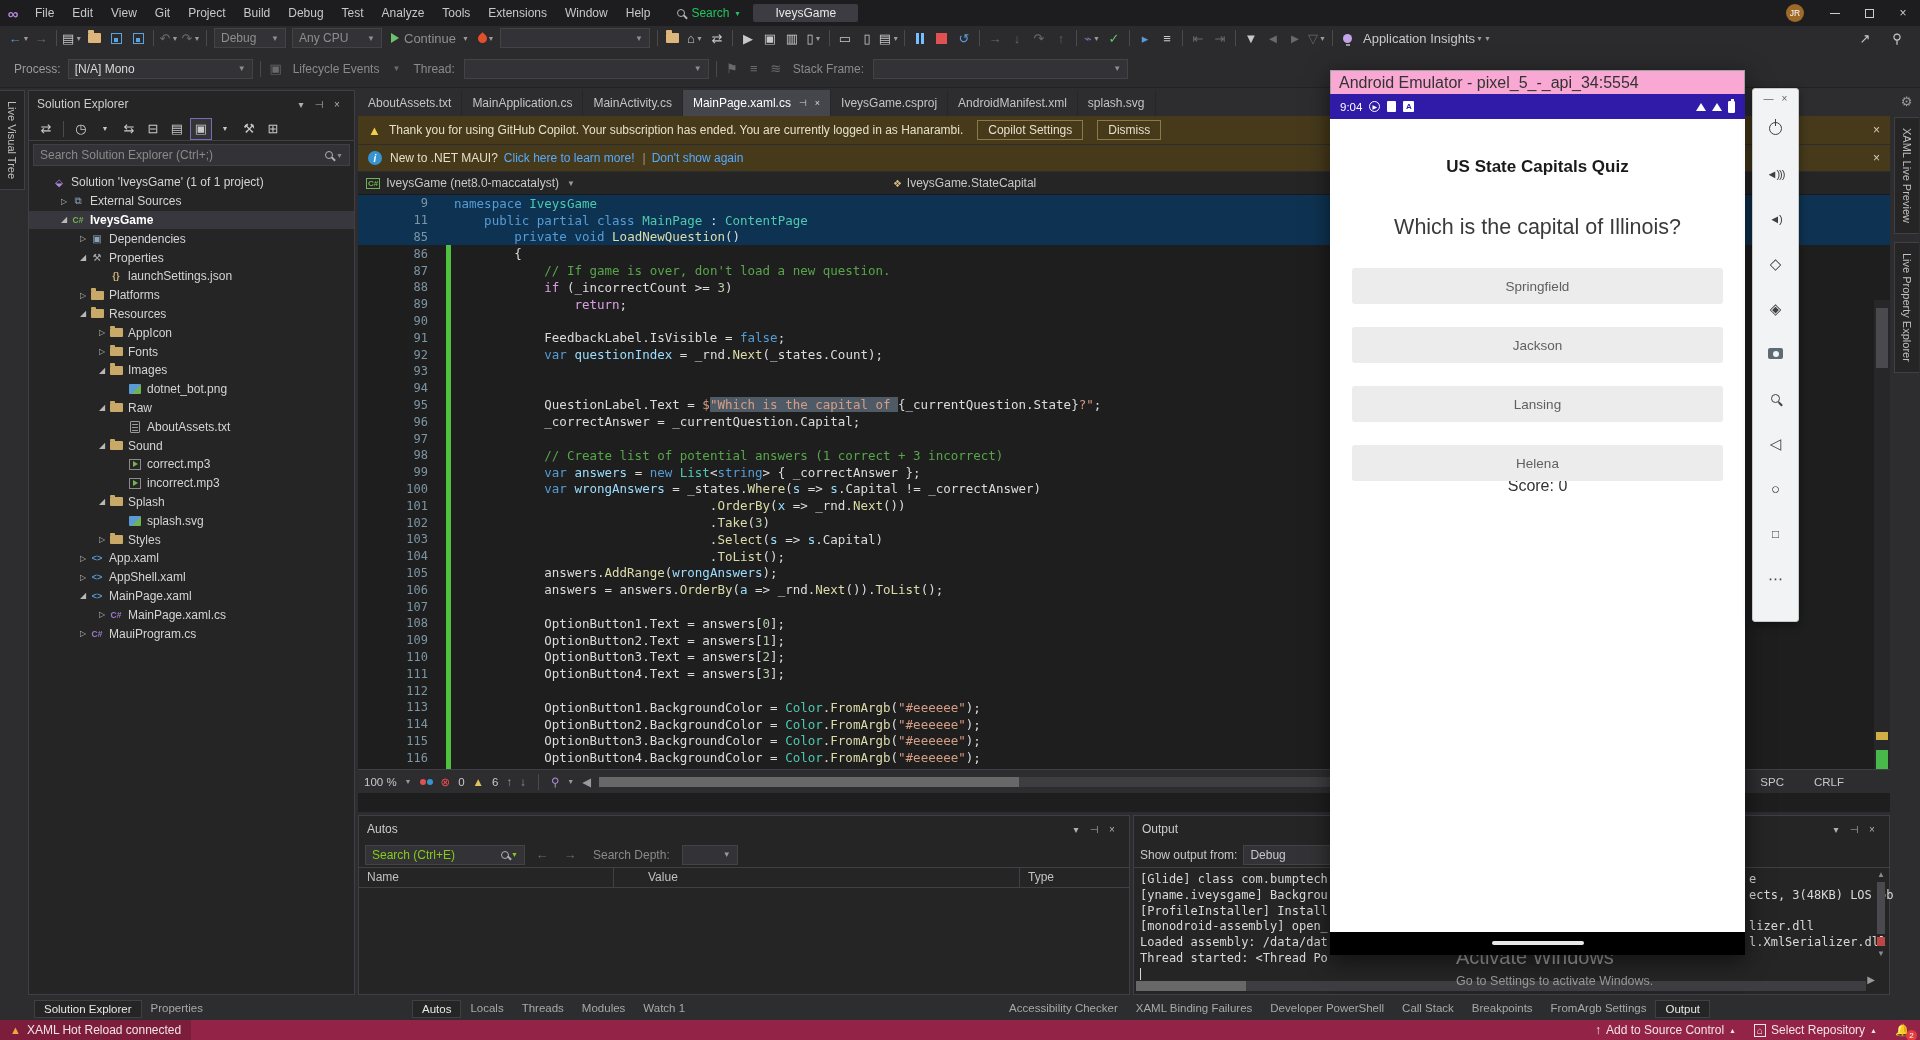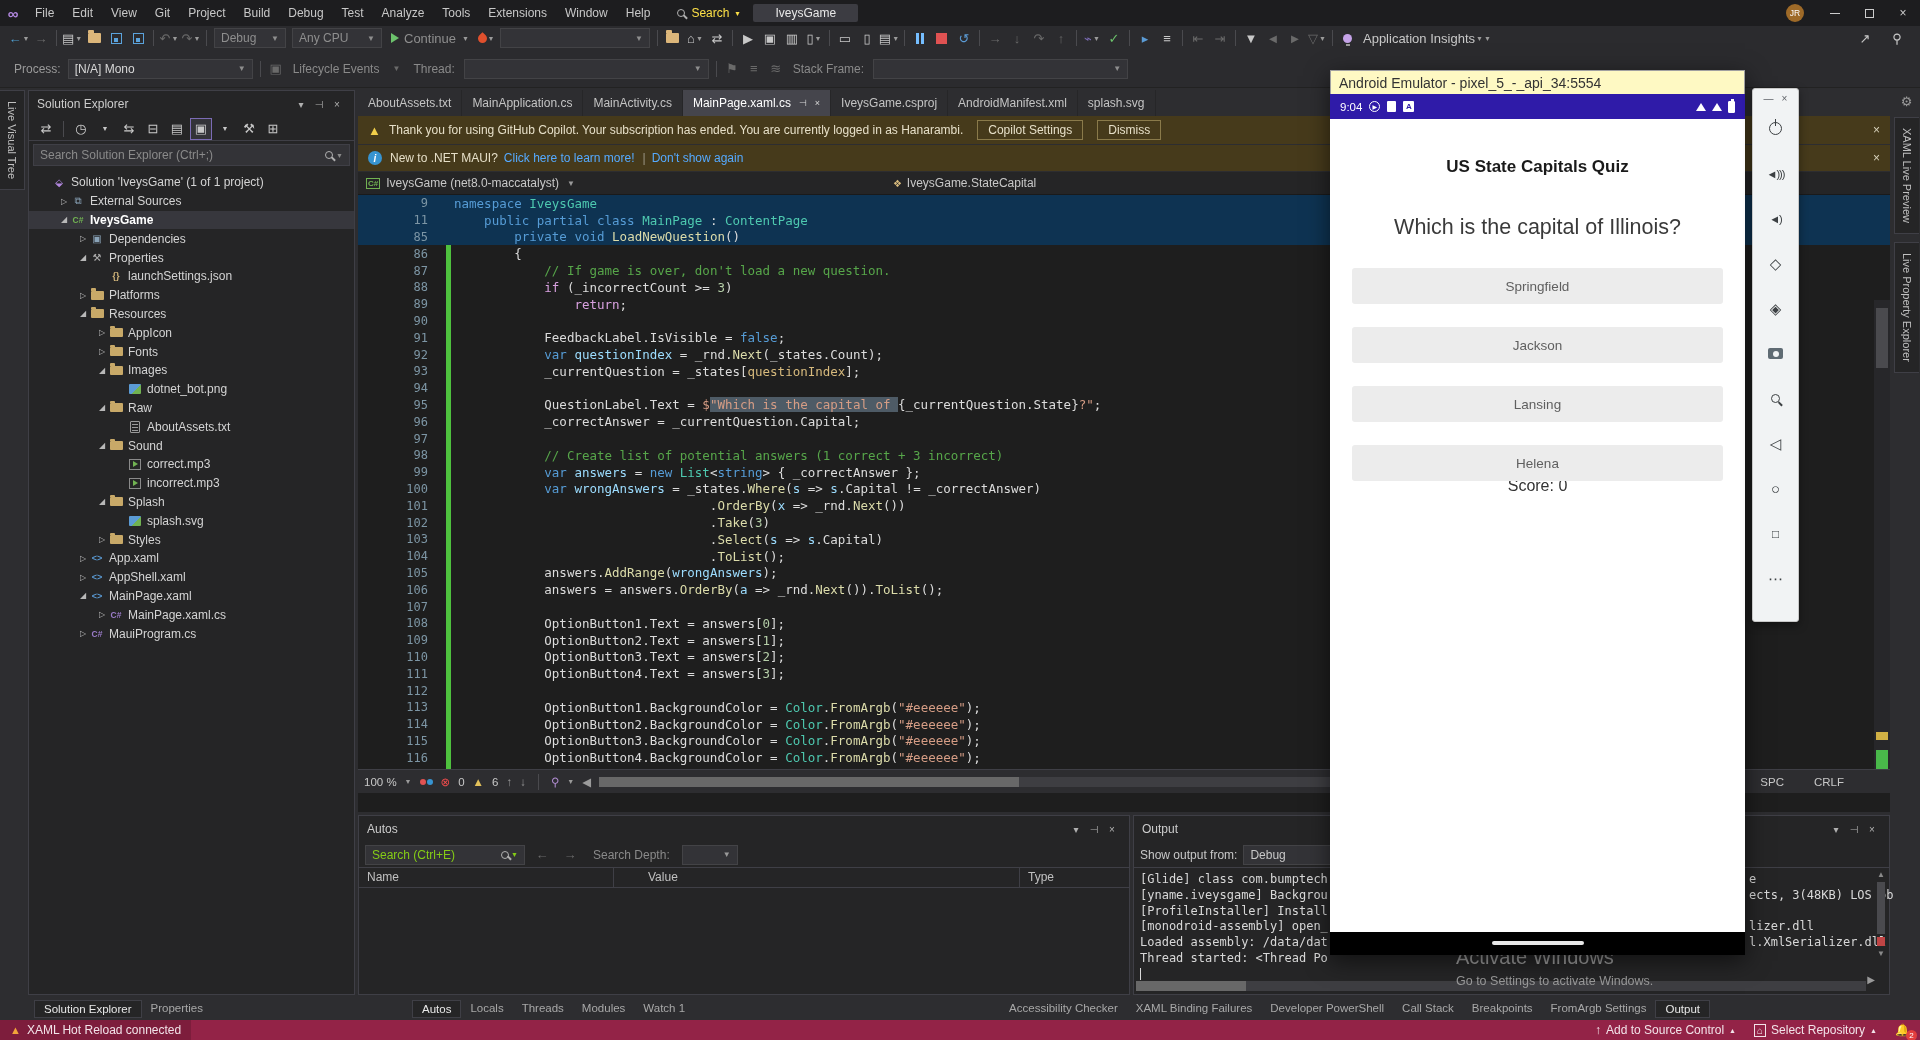--- a/index.html
+++ b/index.html
@@ -5,21 +5,21 @@
   * { margin:0; padding:0; box-sizing:border-box; }
   html,body { width:1920px; height:1040px; overflow:hidden; background:#2d2d30;
     font-family:"Liberation Sans", sans-serif; font-size:12px; color:#cccccc; }
   .abs { position:absolute; }
   #stage { position:relative; width:1920px; height:1040px; background:#2d2d30; }
 
   
   #titlebar { left:0; top:0; width:1920px; height:26px; background:#1d1d1f; display:flex; align-items:center; }
   .vslogo { width:26px; text-align:center; color:#b388e0; font-size:15px; font-weight:bold; }
   .menu-item { padding:0 9px; height:26px; line-height:26px; color:#c8c8c8; font-size:12px; }
-  .tb-search { display:flex; align-items:center; gap:6px; margin-left:18px; color:#fde047; }
+  .tb-search { display:flex; align-items:center; gap:6px; margin-left:18px; color:#22c55e; }
   .sol-badge { margin-left:14px; background:#3c3c42; padding:2px 22px; border-radius:2px; color:#e8e8e8; }
   .tb-right { margin-left:auto; display:flex; align-items:center; height:26px; }
   .avatar { width:18px; height:18px; border-radius:50%; background:#9e6a28; color:#fff; font-size:8.5px;
     display:flex; align-items:center; justify-content:center; margin-right:14px; }
   .winbtn { width:34px; height:26px; display:flex; align-items:center; justify-content:center; color:#cccccc; }
   .winbtn .bar { width:10px; height:1px; background:#ccc; }
   .winbtn .sq { width:9px; height:9px; border:1px solid #ccc; }
   
   #toolbar1 { left:0; top:26px; width:1920px; height:24px; background:#2b2b2e; display:flex; align-items:center; padding-left:8px; }
   #toolbar2 { left:0; top:50px; width:1920px; height:38px; background:#2b2b2e; border-bottom:1px solid #222;
@@ -148,21 +148,21 @@
   #statusbar { left:0; top:1020px; width:1920px; height:20px; background:#932347; color:#f2e3e9; display:flex; align-items:center; font-size:12px; }
   #statusbar .leftseg { display:flex; align-items:center; gap:6px; padding:0 10px; height:20px; background:#7d1d3c; }
   #statusbar .right { margin-left:auto; display:flex; align-items:center; gap:18px; padding-right:10px; }
   .sb-item { display:flex; align-items:center; gap:5px; }
   .bell { position:relative; font-size:12px; }
   .bell .badge { position:absolute; right:-7px; bottom:-4px; background:#e23e3e; color:#fff; border-radius:50%;
      width:11px; height:11px; font-size:8px; display:flex; align-items:center; justify-content:center; }
 
   
   #emulator { left:1330px; top:70px; width:415px; height:885px; box-shadow:0 6px 22px rgba(0,0,0,.55); z-index:20; }
-  #emtitle { height:24px; background:#fef9c3; color:#333; display:flex; align-items:center; padding:0 8px; font-size:14px; border:1px solid #a0a0a0; border-bottom:none; }
+  #emtitle { height:24px; background:#f9a8d4; color:#333; display:flex; align-items:center; padding:0 8px; font-size:16px; border:1px solid #a0a0a0; border-bottom:none; }
   #emstatus { height:25px; background:#2f1ba8; display:flex; align-items:center; color:#fff; padding:0 10px; gap:7px; font-size:11.5px; }
   .st-ic { width:11px; height:11px; border-radius:50%; border:1px solid #fff; display:flex; align-items:center; justify-content:center; font-size:6px; }
   .st-sq { width:9px; height:11px; background:#fff; border-radius:1px; }
   .st-a { width:11px; height:11px; background:#fff; color:#2f1ba8; font-size:8px; font-weight:bold; display:flex; align-items:center; justify-content:center; border-radius:1px; }
   #emstatus .right { margin-left:auto; display:flex; gap:6px; align-items:center; }
   .tri { width:0; height:0; border-left:5px solid transparent; border-right:5px solid transparent; border-bottom:8px solid #fff; }
   .batt { width:7px; height:12px; border:1px solid #fff; border-radius:1px; position:relative; background:#fff; }
   .batt::before { content:''; position:absolute; top:-3px; left:1.5px; width:3px; height:2px; background:#fff; }
   #emscreen { height:813px; background:#ffffff; position:relative; color:#1c1b1f; }
   #em-apptitle { position:absolute; top:38px; width:100%; text-align:center; font-size:17px; font-weight:bold; color:#1a1a1a; }
@@ -694,21 +694,21 @@
           <div class="cline sticky"><span class="lnum">85</span><span class="chg"></span><span class="ctext"><span class="tk-f">        </span><span class="tk-k">private</span><span class="tk-f"> </span><span class="tk-k">void</span><span class="tk-f"> </span><span class="tk-m">LoadNewQuestion</span><span class="tk-f">()</span></span></div>
         </div>
       <div id="codelines">
           <div class="cline changed"><span class="lnum">86</span><span class="chg"></span><span class="ctext"><span class="tk-f">        {</span></span></div>
           <div class="cline changed"><span class="lnum">87</span><span class="chg"></span><span class="ctext"><span class="tk-f">            </span><span class="tk-cm">// If game is over, don't load a new question.</span></span></div>
           <div class="cline changed"><span class="lnum">88</span><span class="chg"></span><span class="ctext"><span class="tk-f">            </span><span class="tk-c">if</span><span class="tk-f"> (_incorrectCount &gt;= </span><span class="tk-n">3</span><span class="tk-f">)</span></span></div>
           <div class="cline changed"><span class="lnum">89</span><span class="chg"></span><span class="ctext"><span class="tk-f">                </span><span class="tk-c">return</span><span class="tk-f">;</span></span></div>
           <div class="cline changed"><span class="lnum">90</span><span class="chg"></span><span class="ctext">&nbsp;</span></div>
           <div class="cline changed"><span class="lnum">91</span><span class="chg"></span><span class="ctext"><span class="tk-f">            FeedbackLabel.IsVisible = </span><span class="tk-k">false</span><span class="tk-f">;</span></span></div>
           <div class="cline changed"><span class="lnum">92</span><span class="chg"></span><span class="ctext"><span class="tk-f">            </span><span class="tk-k">var</span><span class="tk-f"> </span><span class="tk-v">questionIndex</span><span class="tk-f"> = _rnd.</span><span class="tk-m">Next</span><span class="tk-f">(_states.Count);</span></span></div>
-          <div class="cline changed"><span class="lnum">93</span><span class="chg"></span><span class="ctext"><span class="tk-f">            _currentQuestion = _states[</span><span class="tk-g">questionIndex</span><span class="tk-f">];</span></span></div>
+          <div class="cline changed"><span class="lnum">93</span><span class="chg"></span></div>
           <div class="cline changed"><span class="lnum">94</span><span class="chg"></span><span class="ctext">&nbsp;</span></div>
           <div class="cline changed"><span class="lnum">95</span><span class="chg"></span><span class="ctext"><span class="tk-f">            QuestionLabel.Text = </span><span class="tk-s">$</span><span class="tk-hs">"Which is the capital of </span><span class="tk-f">{_currentQuestion.State}</span><span class="tk-s">?"</span><span class="tk-f">;</span></span></div>
           <div class="cline changed"><span class="lnum">96</span><span class="chg"></span><span class="ctext"><span class="tk-f">            _correctAnswer = _currentQuestion.Capital;</span></span></div>
           <div class="cline changed"><span class="lnum">97</span><span class="chg"></span><span class="ctext">&nbsp;</span></div>
           <div class="cline changed"><span class="lnum">98</span><span class="chg"></span><span class="ctext"><span class="tk-f">            </span><span class="tk-cm">// Create list of potential answers (1 correct + 3 incorrect)</span></span></div>
           <div class="cline changed"><span class="lnum">99</span><span class="chg"></span><span class="ctext"><span class="tk-f">            </span><span class="tk-k">var</span><span class="tk-f"> </span><span class="tk-v">answers</span><span class="tk-f"> = </span><span class="tk-k">new</span><span class="tk-f"> </span><span class="tk-t">List</span><span class="tk-f">&lt;</span><span class="tk-k">string</span><span class="tk-f">&gt; { _correctAnswer };</span></span></div>
           <div class="cline changed"><span class="lnum">100</span><span class="chg"></span><span class="ctext"><span class="tk-f">            </span><span class="tk-k">var</span><span class="tk-f"> </span><span class="tk-v">wrongAnswers</span><span class="tk-f"> = _states.</span><span class="tk-m">Where</span><span class="tk-f">(</span><span class="tk-v">s</span><span class="tk-f"> =&gt; </span><span class="tk-v">s</span><span class="tk-f">.Capital != _correctAnswer)</span></span></div>
           <div class="cline changed"><span class="lnum">101</span><span class="chg"></span><span class="ctext"><span class="tk-f">                                  .</span><span class="tk-m">OrderBy</span><span class="tk-f">(</span><span class="tk-v">x</span><span class="tk-f"> =&gt; _rnd.</span><span class="tk-m">Next</span><span class="tk-f">())</span></span></div>
           <div class="cline changed"><span class="lnum">102</span><span class="chg"></span><span class="ctext"><span class="tk-f">                                  .</span><span class="tk-m">Take</span><span class="tk-f">(</span><span class="tk-n">3</span><span class="tk-f">)</span></span></div>
           <div class="cline changed"><span class="lnum">103</span><span class="chg"></span><span class="ctext"><span class="tk-f">                                  .</span><span class="tk-m">Select</span><span class="tk-f">(</span><span class="tk-v">s</span><span class="tk-f"> =&gt; </span><span class="tk-v">s</span><span class="tk-f">.Capital)</span></span></div>

